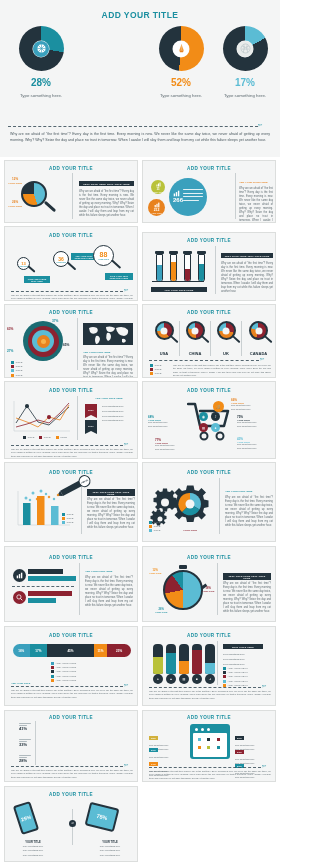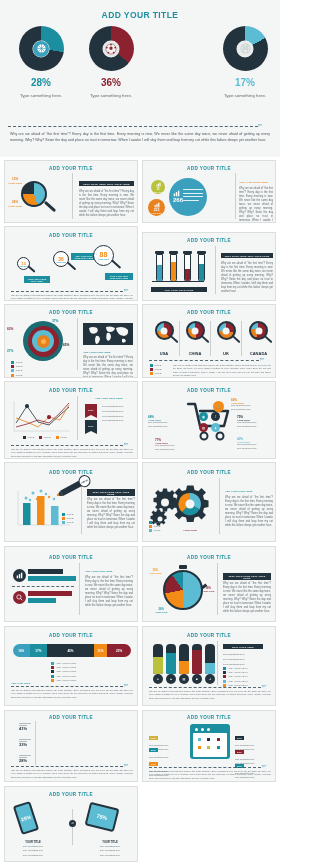--- a/index.html
+++ b/index.html
@@ -125,38 +125,38 @@
                 <line x1="15.7" y1="4.3" x2="4.3" y2="15.7"></line>
               </g>
               <circle cx="10" cy="10" r="8" fill="none" stroke="#3aa0bd" stroke-width="1"></circle>
             </svg>
         </div>
       </div>
       <div class="dpct" style="color:#1b8fa0;">28%</div>
       <div class="dcap">Type something here.</div>
     </div>
 
-    <div class="donut-col" style="left:76px;">
-      <div class="donut" style="background:conic-gradient(#8c2230 0deg 130deg,#23333d 130deg 360deg);">
-        <div class="dicon" style="background:#e5e7e6;">
-          <svg width="12" height="12" viewBox="0 0 20 20">
-              <circle cx="10" cy="10" r="8.5" fill="#f2f2f0" stroke="#8c2230" stroke-width="0.8"></circle>
-              <polygon points="10,5.5 13,7.8 11.8,11.3 8.2,11.3 7,7.8" fill="#8c2230"></polygon>
-              <circle cx="10" cy="2.6" r="1.5" fill="#8c2230"></circle>
-              <circle cx="17" cy="7.6" r="1.5" fill="#8c2230"></circle>
-              <circle cx="14.4" cy="16" r="1.5" fill="#8c2230"></circle>
-              <circle cx="5.6" cy="16" r="1.5" fill="#8c2230"></circle>
-              <circle cx="3" cy="7.6" r="1.5" fill="#8c2230"></circle>
+
+    <div class="donut-col" style="left:146px;">
+      <div class="donut" style="background:conic-gradient(#f28c17 0deg 187deg,#23333d 187deg 360deg);">
+        <div class="dicon" style="background:#fff;">
+          <svg width="11" height="11" viewBox="0 0 20 20">
+              <path d="M10 2 L6 13 H14 Z" fill="#f28c17"></path>
+              <path d="M6 13 h8 l-1.2 4 h-5.6 Z" fill="#e8821e"></path>
+              <g stroke="#fff" stroke-width="0.6">
+                <line x1="8" y1="5" x2="7" y2="13"></line>
+                <line x1="10" y1="3" x2="10" y2="13"></line>
+                <line x1="12" y1="5" x2="13" y2="13"></line>
+              </g>
             </svg>
         </div>
       </div>
-      <div class="dpct" style="color:#8c2230;">36%</div>
+      <div class="dpct" style="color:#f28c17;">52%</div>
       <div class="dcap">Type something here.</div>
     </div>
-
 
     <div class="donut-col" style="left:210px;">
       <div class="donut" style="background:conic-gradient(#5bbcd4 0deg 62deg,#23333d 62deg 360deg);">
         <div class="dicon" style="background:#e9eceb;">
           <svg width="11" height="11" viewBox="0 0 20 20">
               <circle cx="10" cy="10" r="8.2" fill="#eceeed" stroke="#9fb0b6" stroke-width="0.8"></circle>
               <g fill="none" stroke="#9fb0b6" stroke-width="0.8">
                 <path d="M4 6 Q10 10 16 6"></path>
                 <path d="M3.5 11 Q10 11 16.5 11"></path>
                 <path d="M6 17 Q9 10 7 3"></path>

